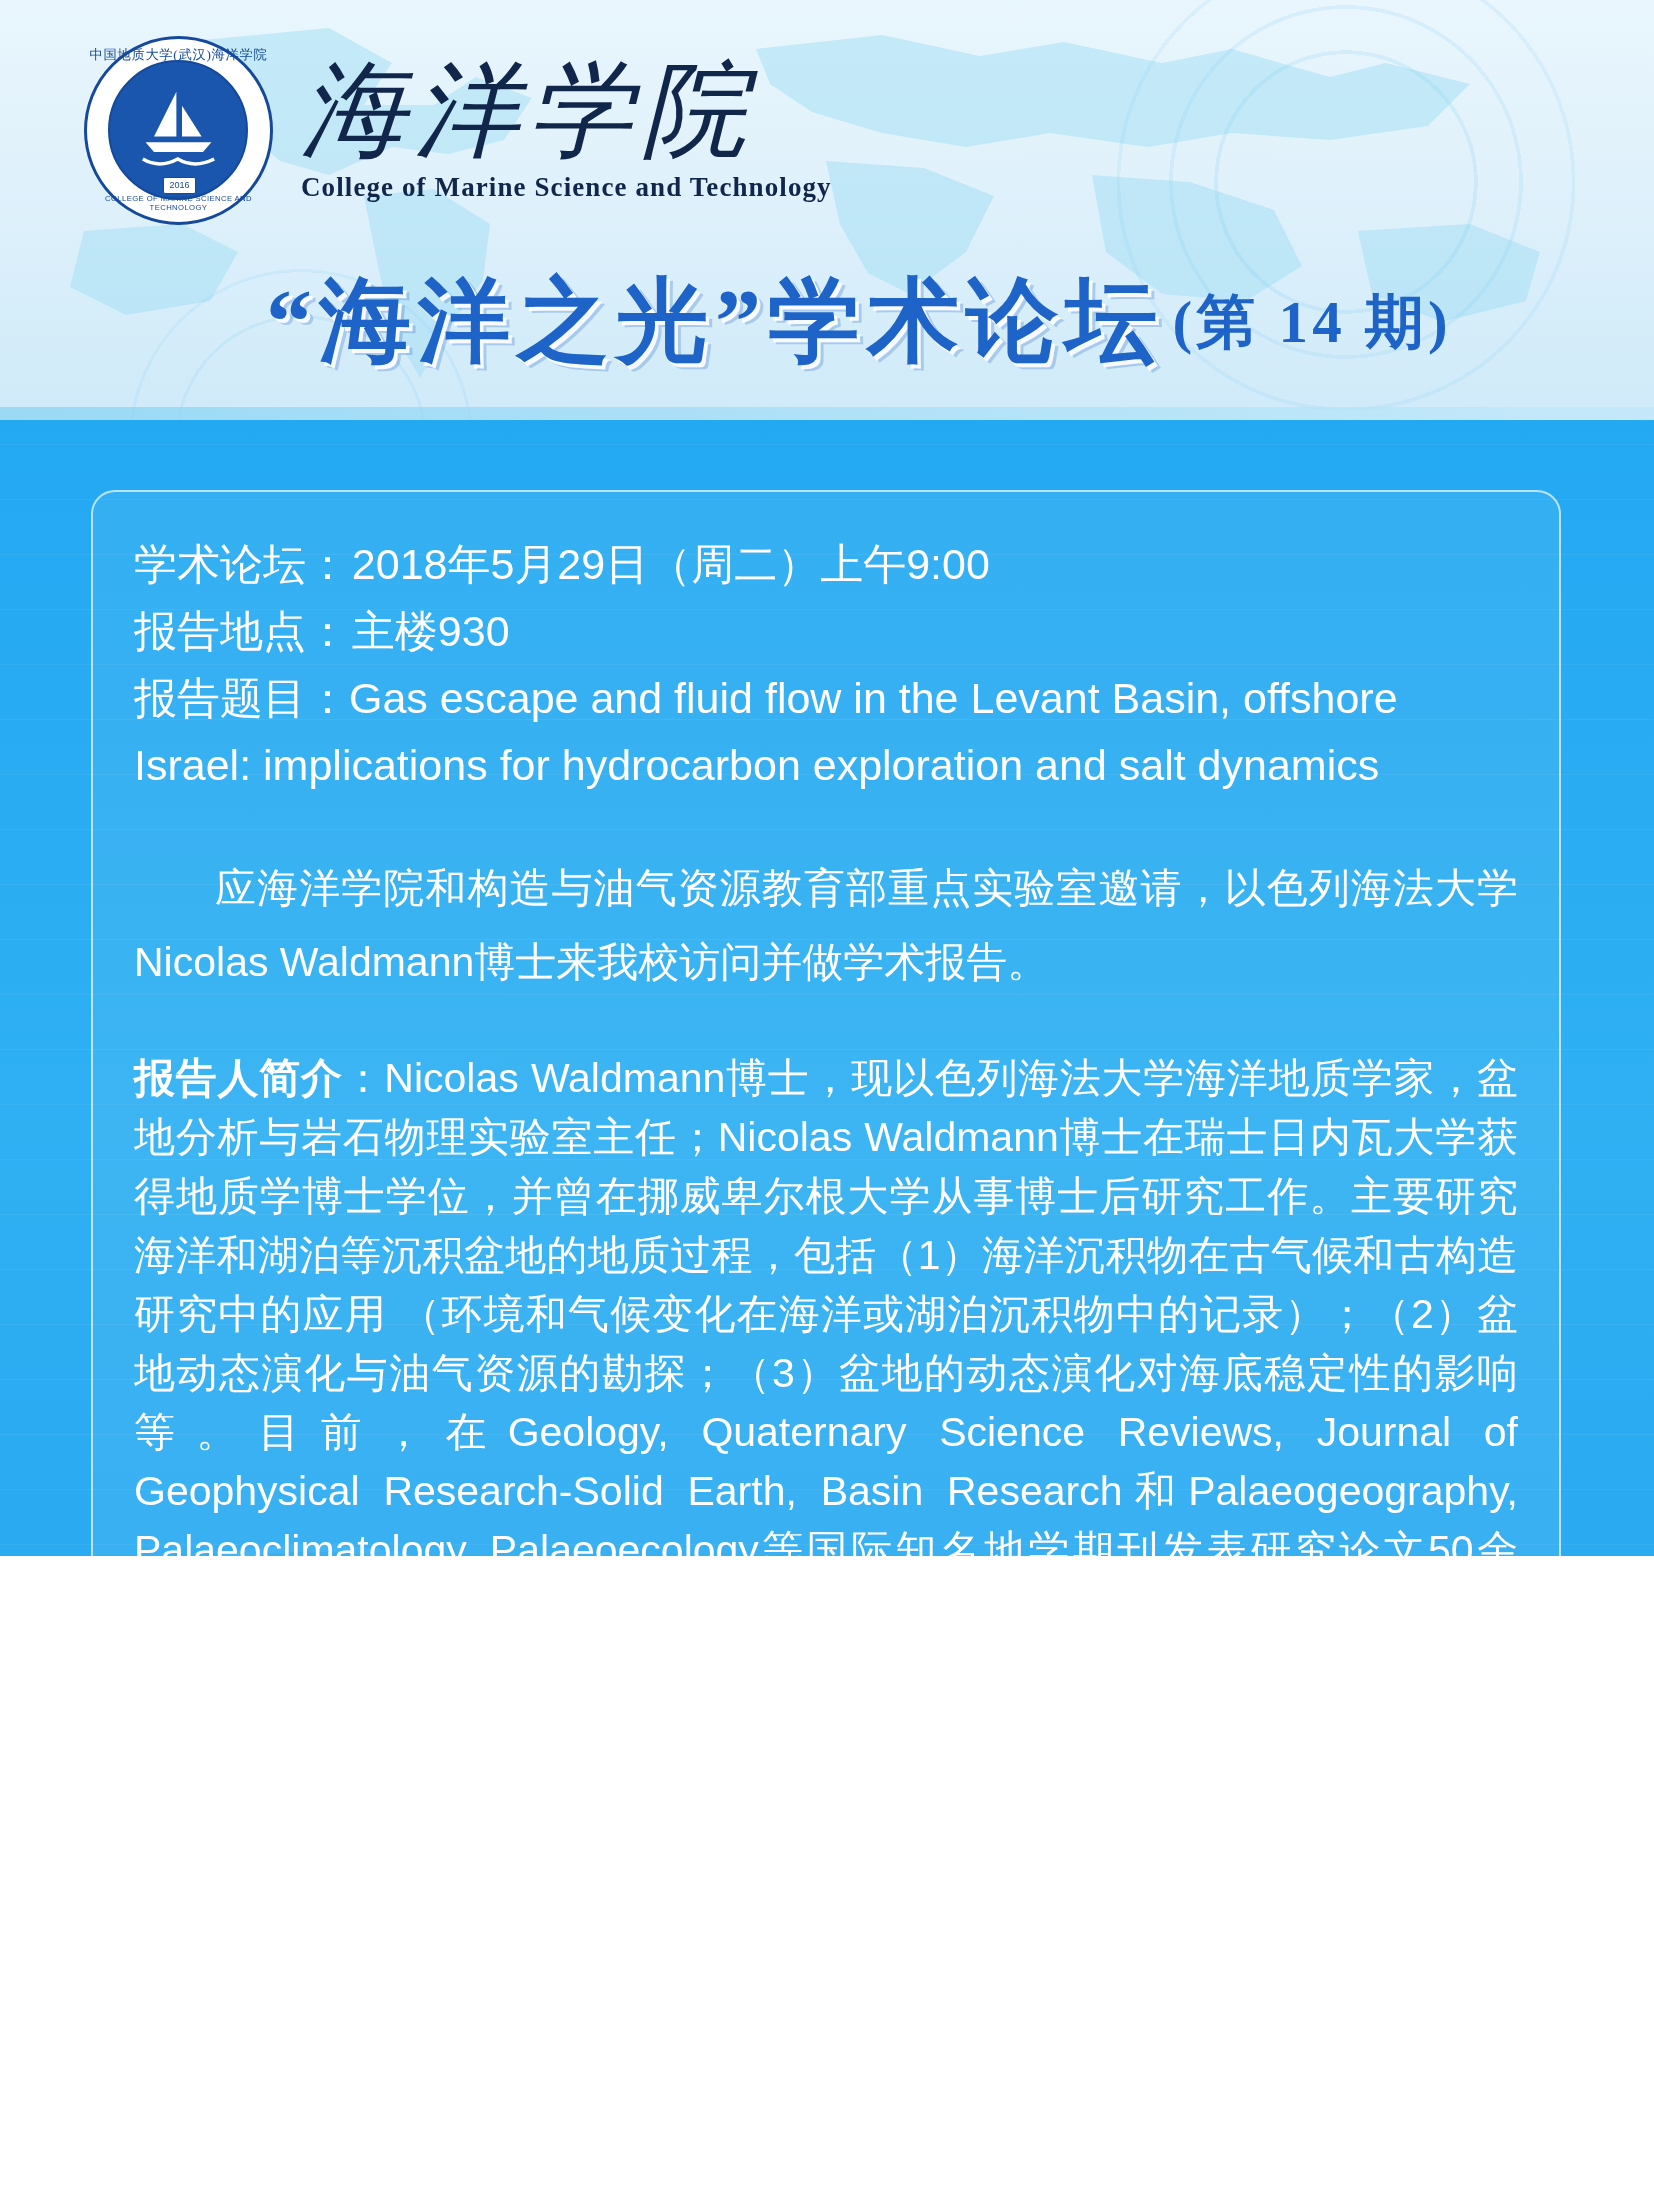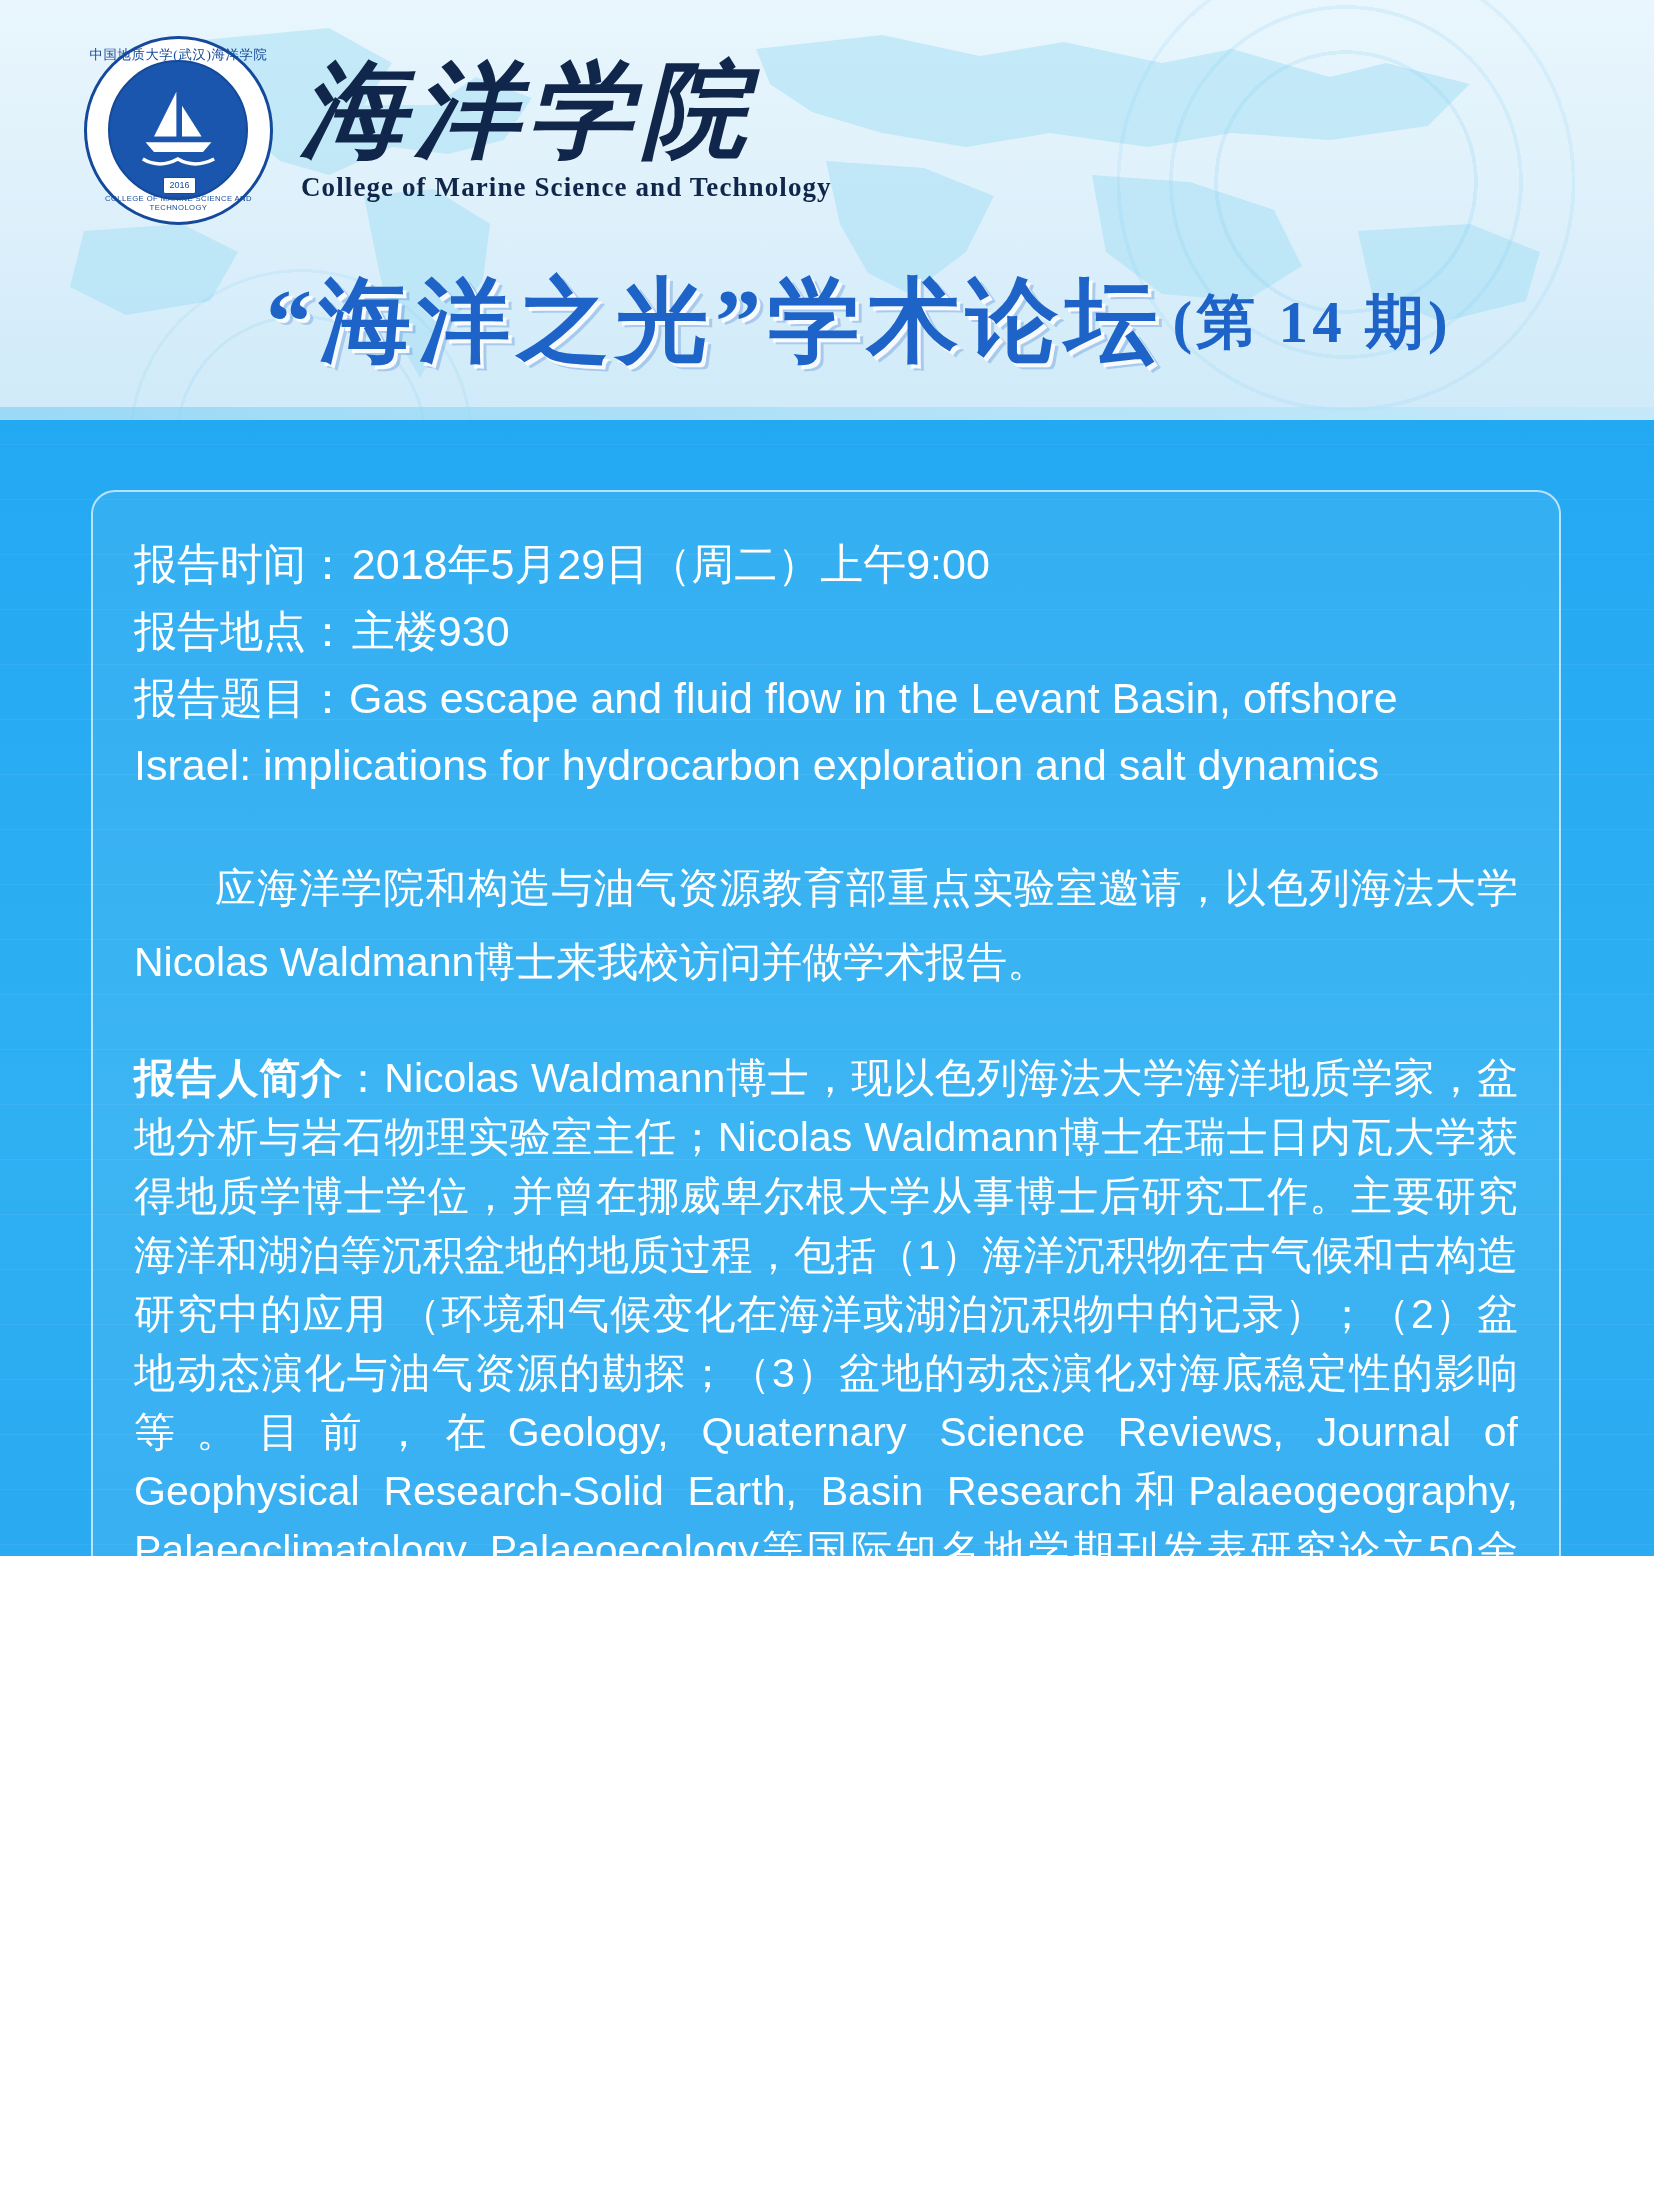--- a/index.html
+++ b/index.html
@@ -129,21 +129,21 @@
     border-radius: 2.1px;
     margin-top: 20px;
   }
   .logo-words {
     margin-left: 28px;
   }
   .logo-cn {
     font-family: "Liberation Serif", serif;
     font-size: 105px;
     line-height: 1.0;
-    font-weight: bold;
+    font-weight: normal;
     color: #10264a;
     letter-spacing: 8.4px;
     font-style: italic;
   }
   .logo-en {
     margin-top: 9.8px;
     font-family: "Liberation Serif", serif;
     font-size: 27px;
     font-weight: bold;
     color: #10264a;
@@ -307,21 +307,21 @@
     </div>
 
     <div class="header-bottom-band"></div>
   </div>
 
   <div class="body-wrap">
     <div class="panel">
       <div class="panel-inner">
 
         <div class="info-line">
-          <span class="lbl">报告时间：</span><span>2018年5月29日（周二）上午9:00</span>
+          <span class="lbl">学术论坛：</span><span>2018年5月29日（周二）上午9:00</span>
         </div>
 
         <div class="info-line">
           <span class="lbl">报告地点：</span><span>主楼930</span>
         </div>
 
         <div class="info-title-block">
           <span class="lbl">报告题目：</span><span>Gas escape and fluid flow in the Levant Basin, offshore Israel: implications for hydrocarbon exploration and salt dynamics</span>
         </div>
 

